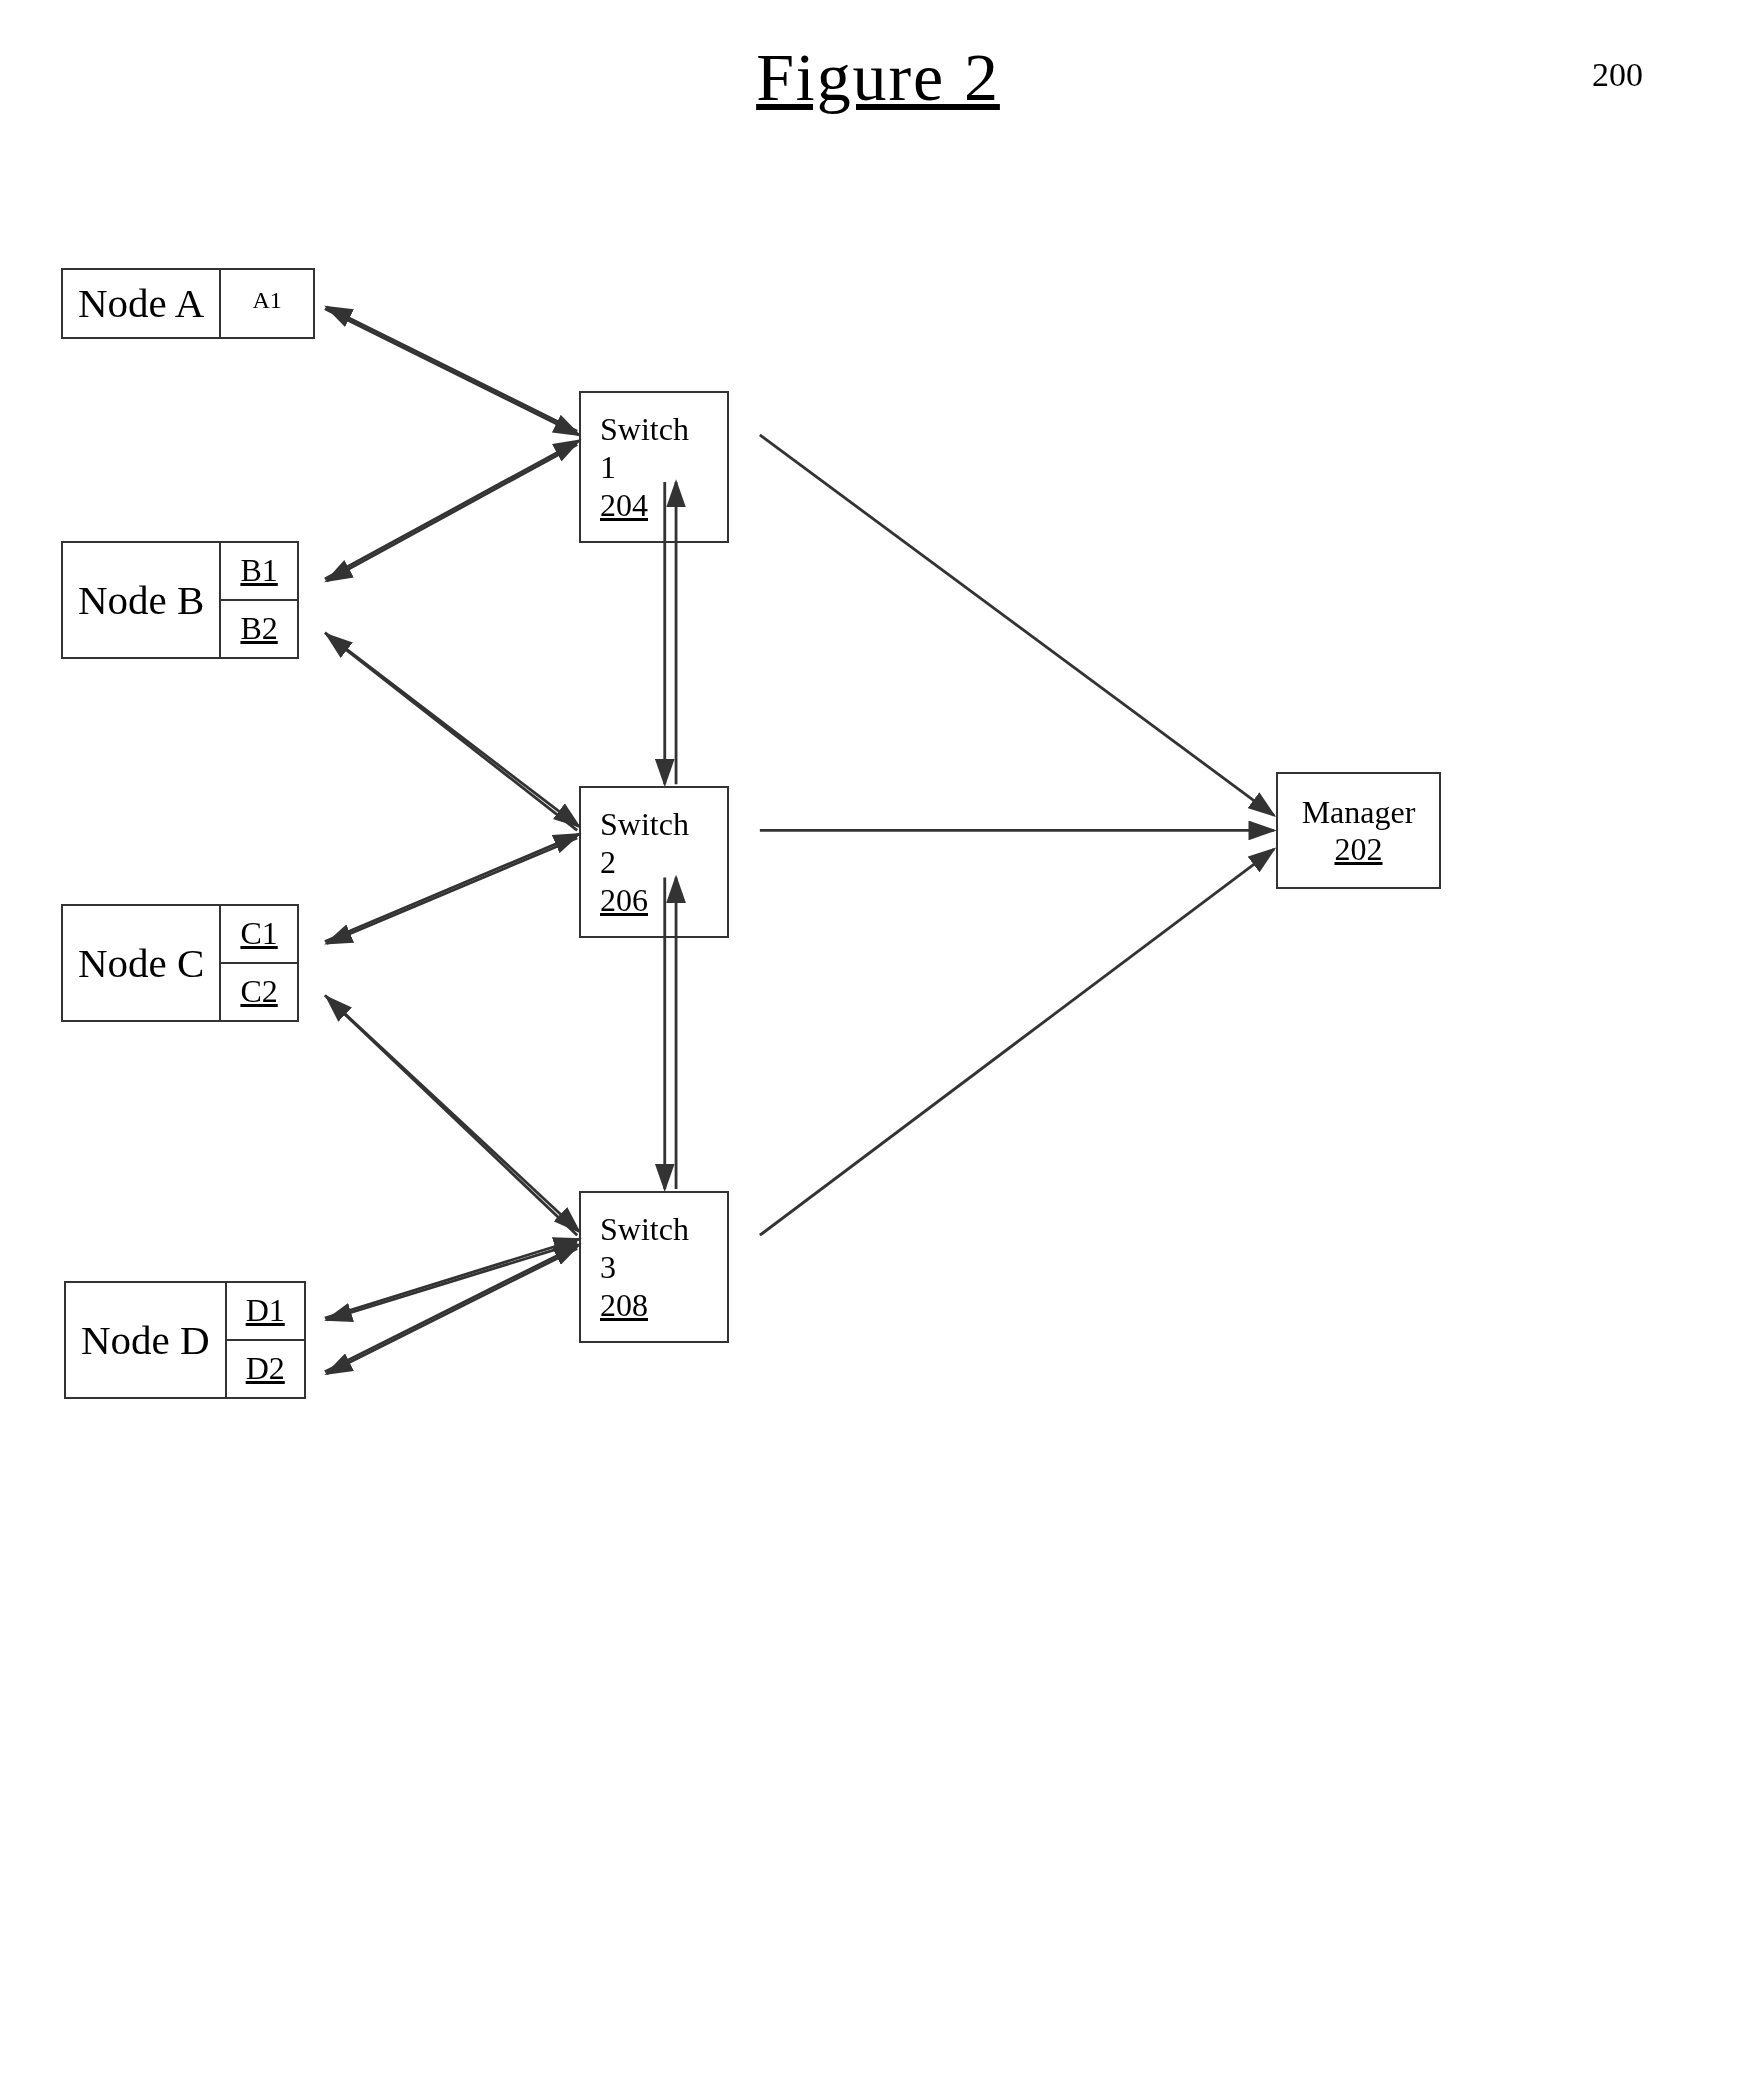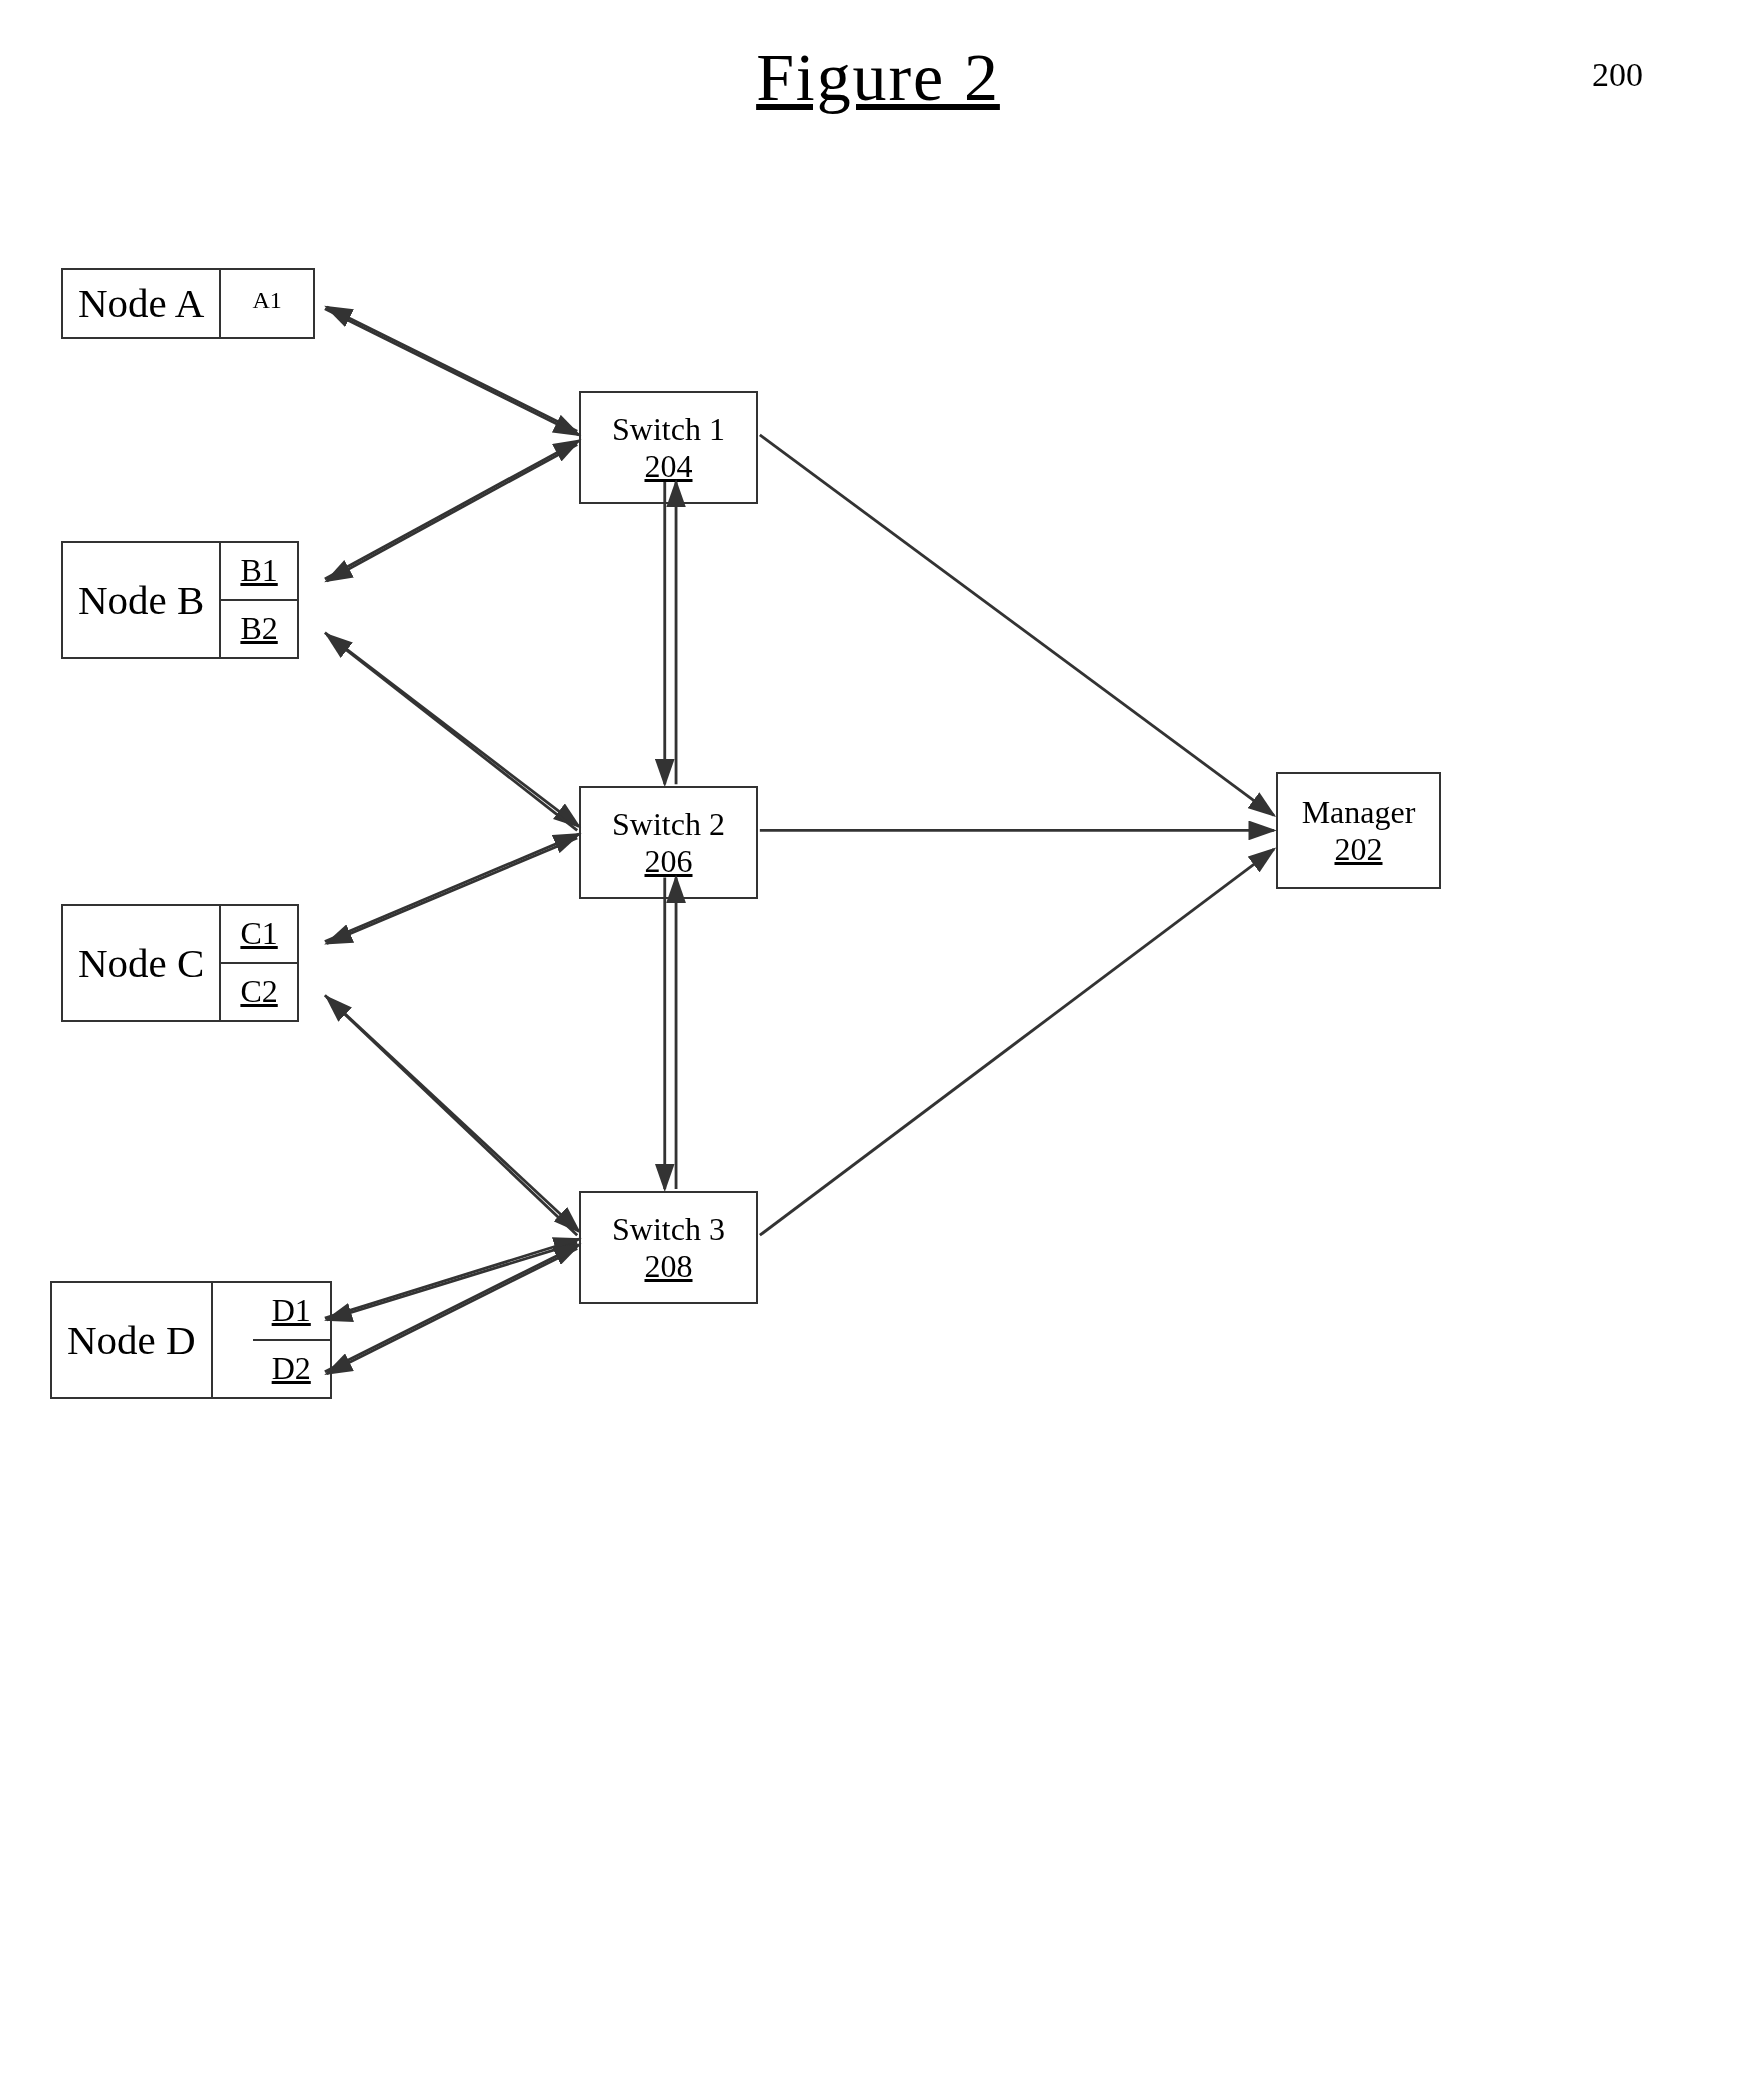--- a/index.html
+++ b/index.html
@@ -75,23 +75,22 @@
       justify-content: center;
       min-width: 75px;
     }
 
     
     .switch-box {
       position: absolute;
       border: 2.8px solid #333;
       display: flex;
       flex-direction: column;
-      align-items: center;
-      justify-content: center;
-      width: 179px;
+      justify-content: center;
+      width: 150px;
       padding: 17px 19px;
     }
 
     .switch-name {
       font-size: 32px;
       line-height: 1.2;
     }
 
     .switch-num {
       font-size: 32px;
@@ -152,21 +151,21 @@
 </div>
 
 <div class="node-box" style="top:904px;left:61px;">
   <div class="node-label">Node C</div>
   <div class="node-ports">
     <div class="node-port">C1</div>
     <div class="node-port">C2</div>
   </div>
 </div>
 
-<div class="node-box" style="top:1281px;left:50px;gap:40px;">
+<div class="node-box" style="top:1281px;left:64px;">
   <div class="node-label">Node D</div>
   <div class="node-ports">
     <div class="node-port">D1</div>
     <div class="node-port">D2</div>
   </div>
 </div>
 
 <div class="switch-box" style="top:391px;left:579px;">
   <div class="switch-name">Switch 1</div>
   <div class="switch-num">204</div>

